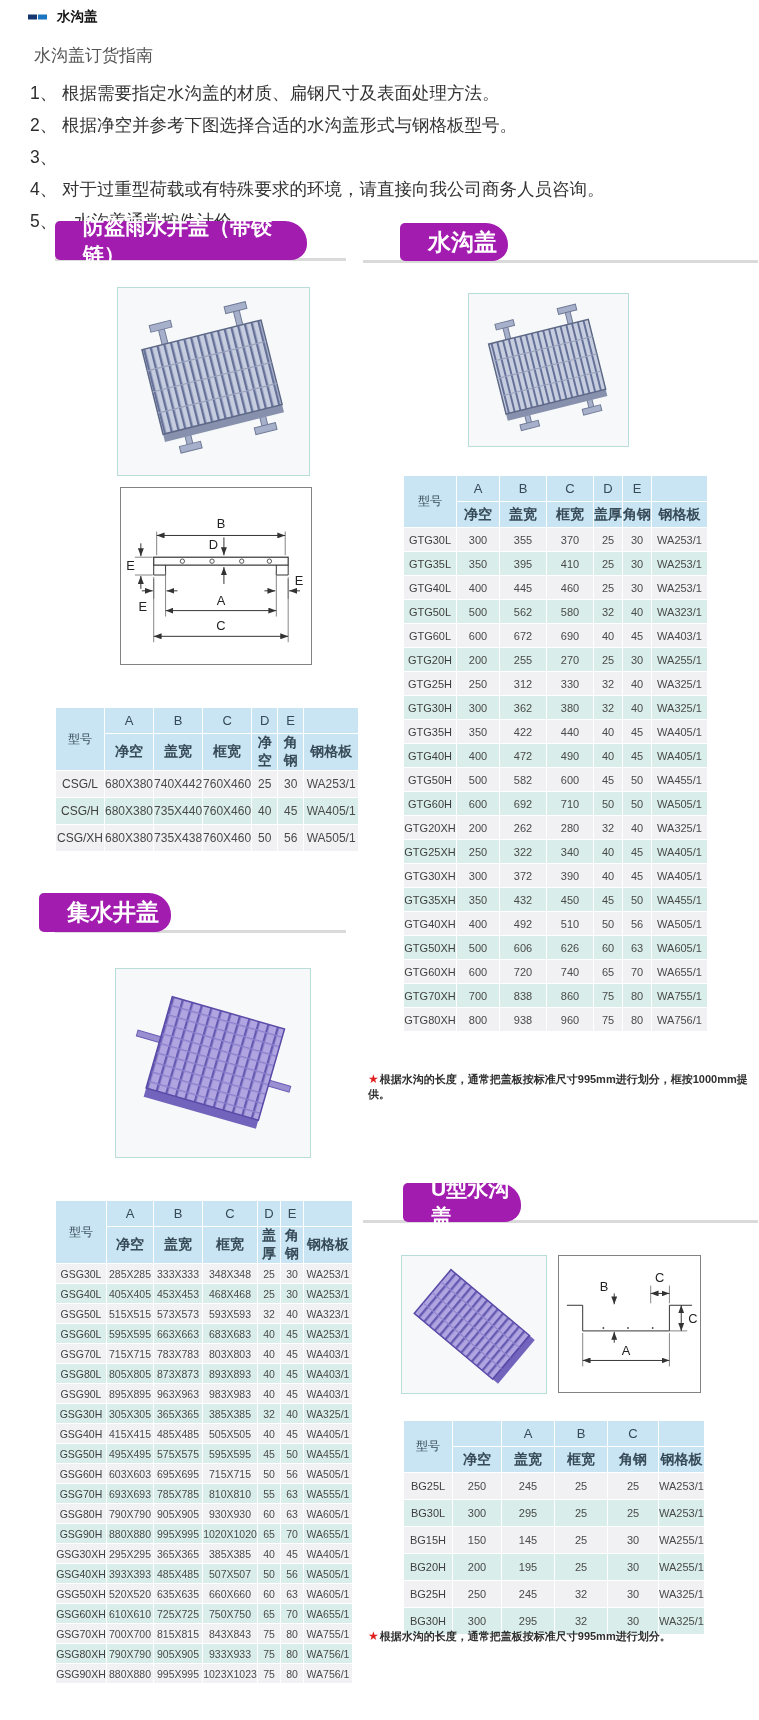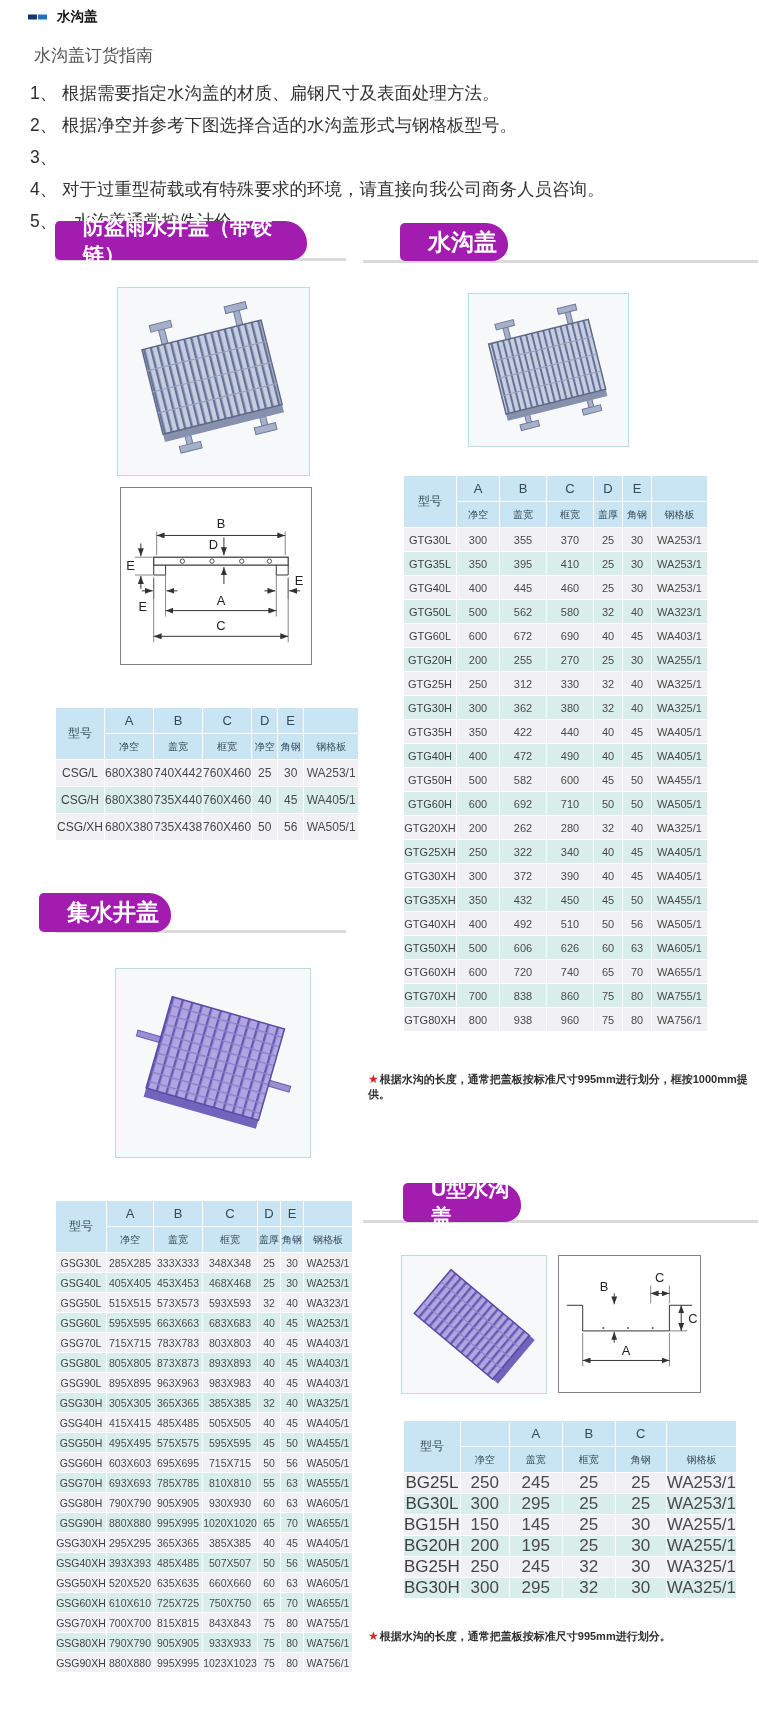--- a/index.html
+++ b/index.html
@@ -44,30 +44,30 @@
   .photo-gsg { left:115px; top:968px;  width:196px; height:190px; }
   .photo-bg  { left:401px; top:1255px; width:146px; height:139px; }
   .diagram-csg { left:120px; top:487px;  width:192px; height:178px; }
   .diagram-bg  { left:558px; top:1255px; width:143px; height:138px; }
   .photo-box svg, .diagram-box svg { display:block; width:100%; height:100%; }
 
   
   table.spec { border-collapse:separate; border-spacing:1px; background:#fff; table-layout:fixed; }
   .spec th { background:#c9e4f2; color:#364a57; text-align:center; vertical-align:middle; }
   .spec th.letter  { font-size:13px;  height:25px; font-weight:500; }
-  .spec th.lbl     { font-size:10px; height:25px; font-weight:400; }
+  .spec th.lbl     { font-size:14px; height:25px; font-weight:700; }
   .spec th.model-h { font-size:12px; font-weight:400; }
   .spec td { text-align:center; vertical-align:middle; color:#4a4a4a; }
   .spec tr.plain td { background:#f1f0f2; }
   .spec tr.alt td   { background:#d9eeea; }
   .spec td.model-c  { color:#3f3f3f; }
   .t-csg { left:55px;  top:707px; }  .t-csg td { font-size:12px;   height:26px; }
   .t-gtg { left:403px; top:475px; }  .t-gtg td { font-size:11px;   height:23px; }
   .t-gsg { left:55px;  top:1200px; } .t-gsg td { font-size:10.5px; height:19px; }
-  .t-bg  { left:403px; top:1420px; } .t-bg  td { font-size:17px;   height:20px; }
+  .t-bg  { left:403px; top:1420px; } .t-bg  td { font-size:11px;   height:26px; }
 
   
   .footnote { font-size:11px; font-weight:600; color:#2f2f2f; line-height:15px; }
   .footnote .star { color:#e01f1f; font-size:12px; margin-right:1px; }
   .fn-gtg { left:368px; top:1072px; width:392px; }
   .fn-bg  { left:368px; top:1629px; width:392px; }
 
   
   .dim { stroke:#333; stroke-width:1; fill:none; }
   .tick { stroke:#666; stroke-width:0.8; fill:none; }

